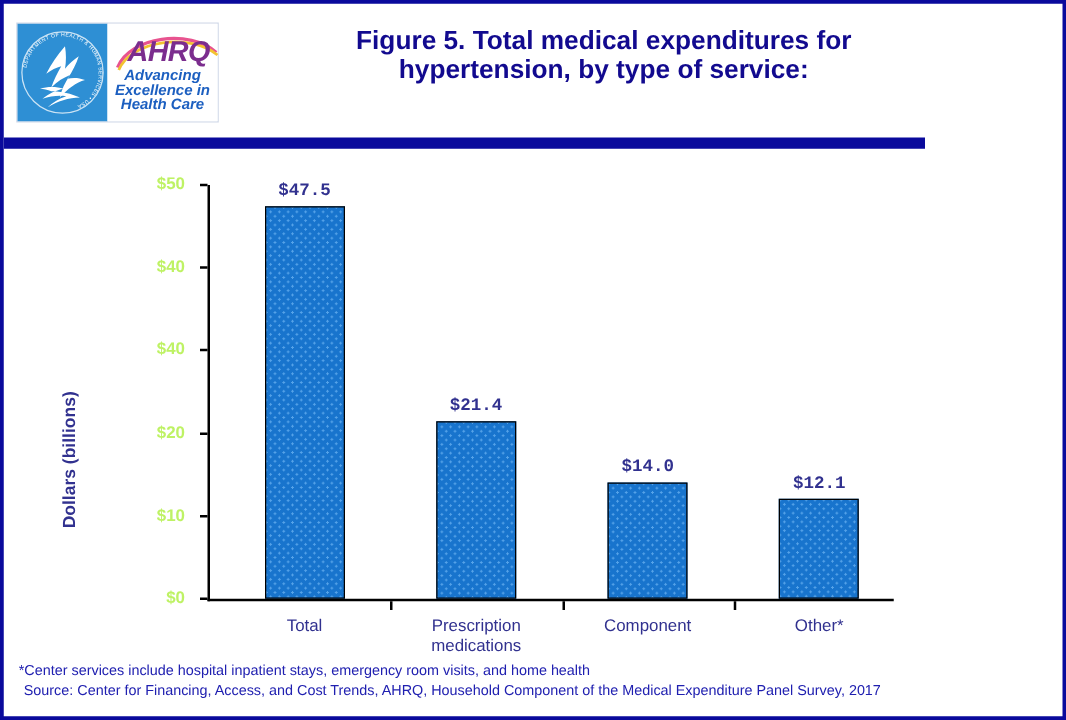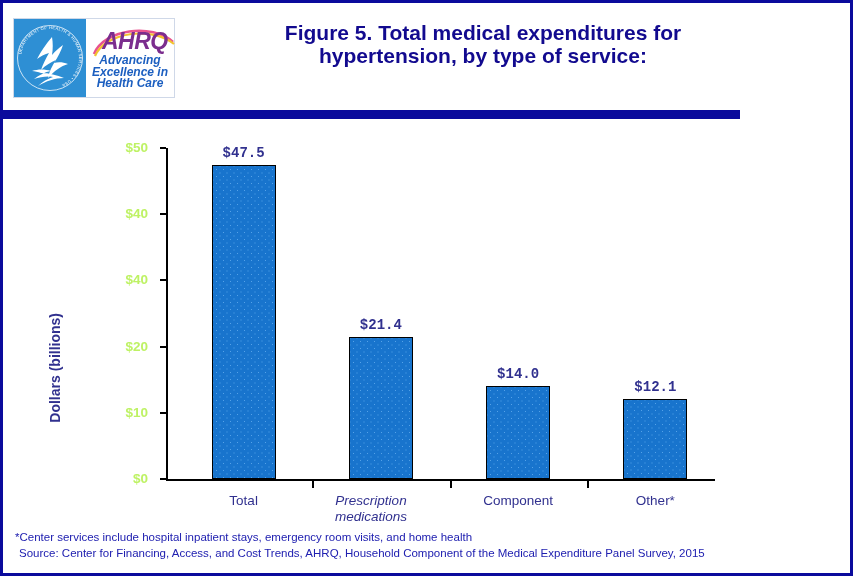--- a/index.html
+++ b/index.html
@@ -348,32 +348,32 @@
             <div class="bar-value">$14.0</div>
           </div>
           <div class="bar" style="left: 457.375px; height: 80.102px; background-color: rgb(24, 116, 205);">
             <div class="bar-value">$12.1</div>
           </div>
         </div>
       <div id="catlabels">
           <div class="cat-label" style="left: 2.625px;">
             <div>Total</div>
           </div>
-          <div class="cat-label" style="left: 130px; font-style: italic;">
+          <div class="cat-label" style="left: 140px;">
             <div>Prescription</div>
             <div>medications</div>
           </div>
           <div class="cat-label" style="left: 277.125px;">
             <div>Component</div>
           </div>
           <div class="cat-label" style="left: 414.375px;">
             <div>Other*</div>
           </div>
         </div>
     </div>
   </div>
 
   <div id="footnotes">
     <div class="footnote-line">*Center services include hospital inpatient stays, emergency room visits, and home health</div>
-    <div class="footnote-line" id="footnote-source">Source: Center for Financing, Access, and Cost Trends, AHRQ, Household Component of the Medical Expenditure Panel Survey,  2015</div>
+    <div class="footnote-line" id="footnote-source">Source: Center for Financing, Access, and Cost Trends, AHRQ, Household Component of the Medical Expenditure Panel Survey,  2017</div>
   </div>
 
 </div>
 
 </body></html>

